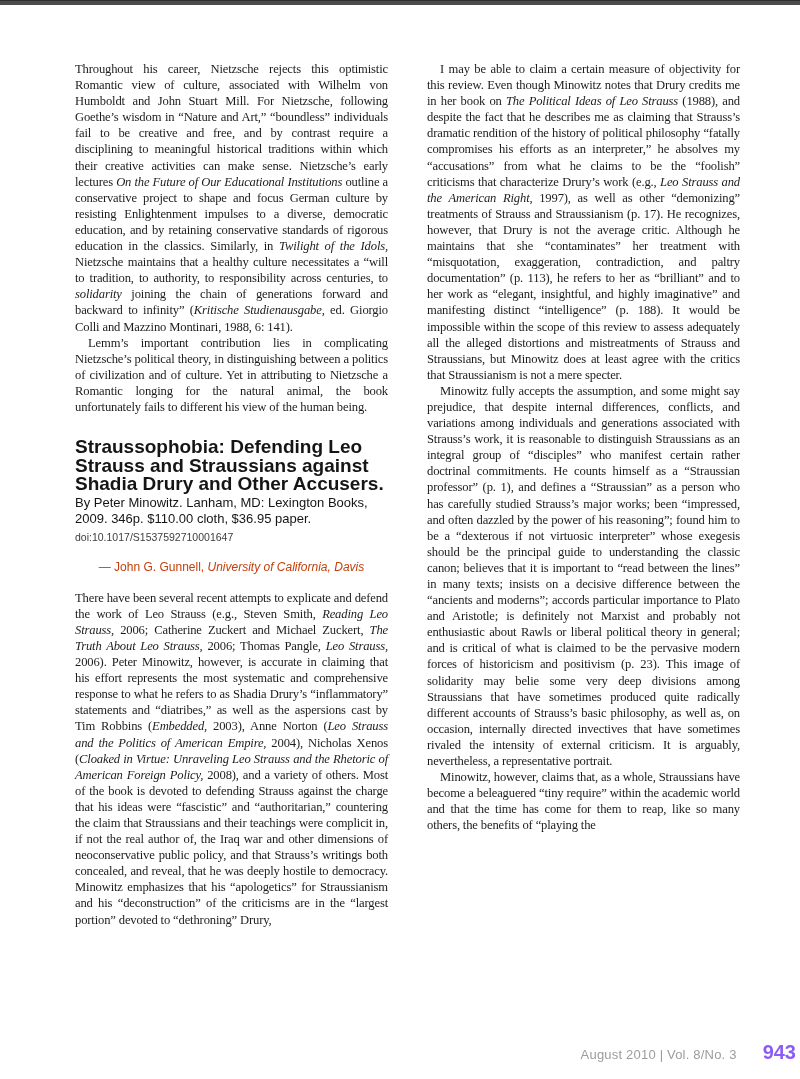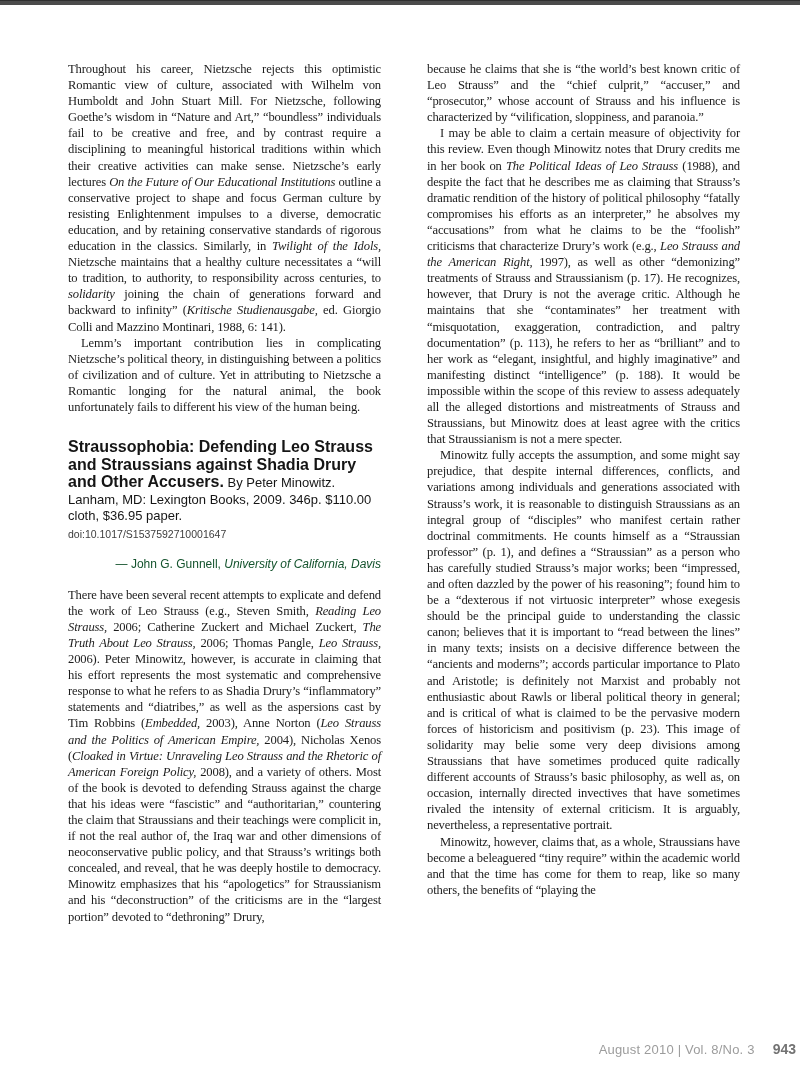--- a/index.html
+++ b/index.html
@@ -22,71 +22,71 @@
   .col {
     position: absolute;
     top: 61px;
     width: 313px;
     font-size: 12.6px;
     line-height: 16.1px;
     letter-spacing: -0.15px;
     color: #1c1c1c;
     text-align: justify;
   }
-  .col-left  { left: 68px; }
+  .col-left  { left: 75px; }
   .col-right { left: 427px; }
   .col p { margin: 0; }
   p.indent { text-indent: 13px; }
   .para em { font-style: italic; }
 
   .review-header {
     font-family: "Liberation Sans", sans-serif;
     margin-top: 24px;
     text-align: left;
     letter-spacing: 0;
     font-size: 13px;
     line-height: 16.5px;
     color: #151515;
   }
-  .review-header strong { font-weight: bold; font-size: 16px; }
+  .review-header strong { font-weight: bold; font-size: 19px; }
   .doi {
     font-family: "Liberation Sans", sans-serif;
     font-size: 10.5px;
     line-height: 13px;
     color: #3d3d3d;
     margin-top: 3px !important;
     text-align: left;
     letter-spacing: 0;
   }
   .byline {
     font-family: "Liberation Sans", sans-serif;
     font-size: 12px;
-    color: #14532d;
-    text-align: right;
+    color: #c2410c;
+    text-align: center;
     letter-spacing: 0;
     margin: 15px 0 15px 0 !important;
     text-indent: 0;
   }
   .byline em { font-style: italic; }
 
   .footer {
     position: absolute;
     top: 1041px;
     right: 4px;
     font-family: "Liberation Sans", sans-serif;
     font-size: 13px;
     color: #9c9c9c;
     letter-spacing: 0.2px;
     white-space: nowrap;
   }
   .footer .pagenum {
     font-weight: bold;
-    font-size: 14px;
-    color: #737373;
-    margin-left: 18px;
+    font-size: 20px;
+    color: #8b5cf6;
+    margin-left: 26px;
     letter-spacing: 0;
   }
 </style>
 </head>
 <body>
 
 <div class="page">
 
   <div class="topbar"></div>
 
@@ -98,21 +98,20 @@
       <p><strong>Straussophobia: Defending Leo Strauss and Straussians against Shadia Drury and Other Accusers.</strong><span> By Peter Minowitz. Lanham, MD: Lexington Books, 2009. 346p. $110.00 cloth, $36.95 paper.</span></p>
       <p class="doi">doi:10.1017/S1537592710001647</p>
     </div>
 
     <p class="byline"><span>— John G. Gunnell, </span><em>University of California, Davis</em></p>
 
     <p class="para"><span>There have been several recent attempts to explicate and defend the work of Leo Strauss (e.g., Steven Smith, </span><em>Reading Leo Strauss,</em><span> 2006; Catherine Zuckert and Michael Zuckert, </span><em>The Truth About Leo Strauss,</em><span> 2006; Thomas Pangle, </span><em>Leo Strauss,</em><span> 2006). Peter Minowitz, however, is accurate in claiming that his effort represents the most systematic and comprehensive response to what he refers to as Shadia Drury’s “inflammatory” statements and “diatribes,” as well as the aspersions cast by Tim Robbins (</span><em>Embedded,</em><span> 2003), Anne Norton (</span><em>Leo Strauss and the Politics of American Empire,</em><span> 2004), Nicholas Xenos (</span><em>Cloaked in Virtue: Unraveling Leo Strauss and the Rhetoric of American Foreign Policy,</em><span> 2008), and a variety of others. Most of the book is devoted to defending Strauss against the charge that his ideas were “fascistic” and “authoritarian,” countering the claim that Straussians and their teachings were complicit in, if not the real author of, the Iraq war and other dimensions of neoconservative public policy, and that Strauss’s writings both concealed, and reveal, that he was deeply hostile to democracy. Minowitz emphasizes that his “apologetics” for Straussianism and his “deconstruction” of the criticisms are in the “largest portion” devoted to “dethroning” Drury,</span></p>
   </div>
 
   <div class="col col-right">
-    <p class="para">because he claims that she is “the world’s best known critic of Leo Strauss” and the “chief culprit,” “accuser,” and “prosecutor,” whose account of Strauss and his influence is characterized by “vilification, sloppiness, and paranoia.”</p>
     <p class="para indent"><span>I may be able to claim a certain measure of objectivity for this review. Even though Minowitz notes that Drury credits me in her book on </span><em>The Political Ideas of Leo Strauss</em><span> (1988), and despite the fact that he describes me as claiming that Strauss’s dramatic rendition of the history of political philosophy “fatally compromises his efforts as an interpreter,” he absolves my “accusations” from what he claims to be the “foolish” criticisms that characterize Drury’s work (e.g., </span><em>Leo Strauss and the American Right,</em><span> 1997), as well as other “demonizing” treatments of Strauss and Straussianism (p. 17). He recognizes, however, that Drury is not the average critic. Although he maintains that she “contaminates” her treatment with “misquotation, exaggeration, contradiction, and paltry documentation” (p. 113), he refers to her as “brilliant” and to her work as “elegant, insightful, and highly imaginative” and manifesting distinct “intelligence” (p. 188). It would be impossible within the scope of this review to assess adequately all the alleged distortions and mistreatments of Strauss and Straussians, but Minowitz does at least agree with the critics that Straussianism is not a mere specter.</span></p>
     <p class="para indent">Minowitz fully accepts the assumption, and some might say prejudice, that despite internal differences, conflicts, and variations among individuals and generations associated with Strauss’s work, it is reasonable to distinguish Straussians as an integral group of “disciples” who manifest certain rather doctrinal commitments. He counts himself as a “Straussian professor” (p. 1), and defines a “Straussian” as a person who has carefully studied Strauss’s major works; been “impressed, and often dazzled by the power of his reasoning”; found him to be a “dexterous if not virtuosic interpreter” whose exegesis should be the principal guide to understanding the classic canon; believes that it is important to “read between the lines” in many texts; insists on a decisive difference between the “ancients and moderns”; accords particular importance to Plato and Aristotle; is definitely not Marxist and probably not enthusiastic about Rawls or liberal political theory in general; and is critical of what is claimed to be the pervasive modern forces of historicism and positivism (p. 23). This image of solidarity may belie some very deep divisions among Straussians that have sometimes produced quite radically different accounts of Strauss’s basic philosophy, as well as, on occasion, internally directed invectives that have sometimes rivaled the intensity of external criticism. It is arguably, nevertheless, a representative portrait.</p>
     <p class="para indent">Minowitz, however, claims that, as a whole, Straussians have become a beleaguered “tiny require” within the academic world and that the time has come for them to reap, like so many others, the benefits of “playing the</p>
   </div>
 
   <div class="footer"><span>August 2010 | Vol. 8/No. 3</span><span class="pagenum">943</span></div>
 
 </div>
 
 </body></html>

